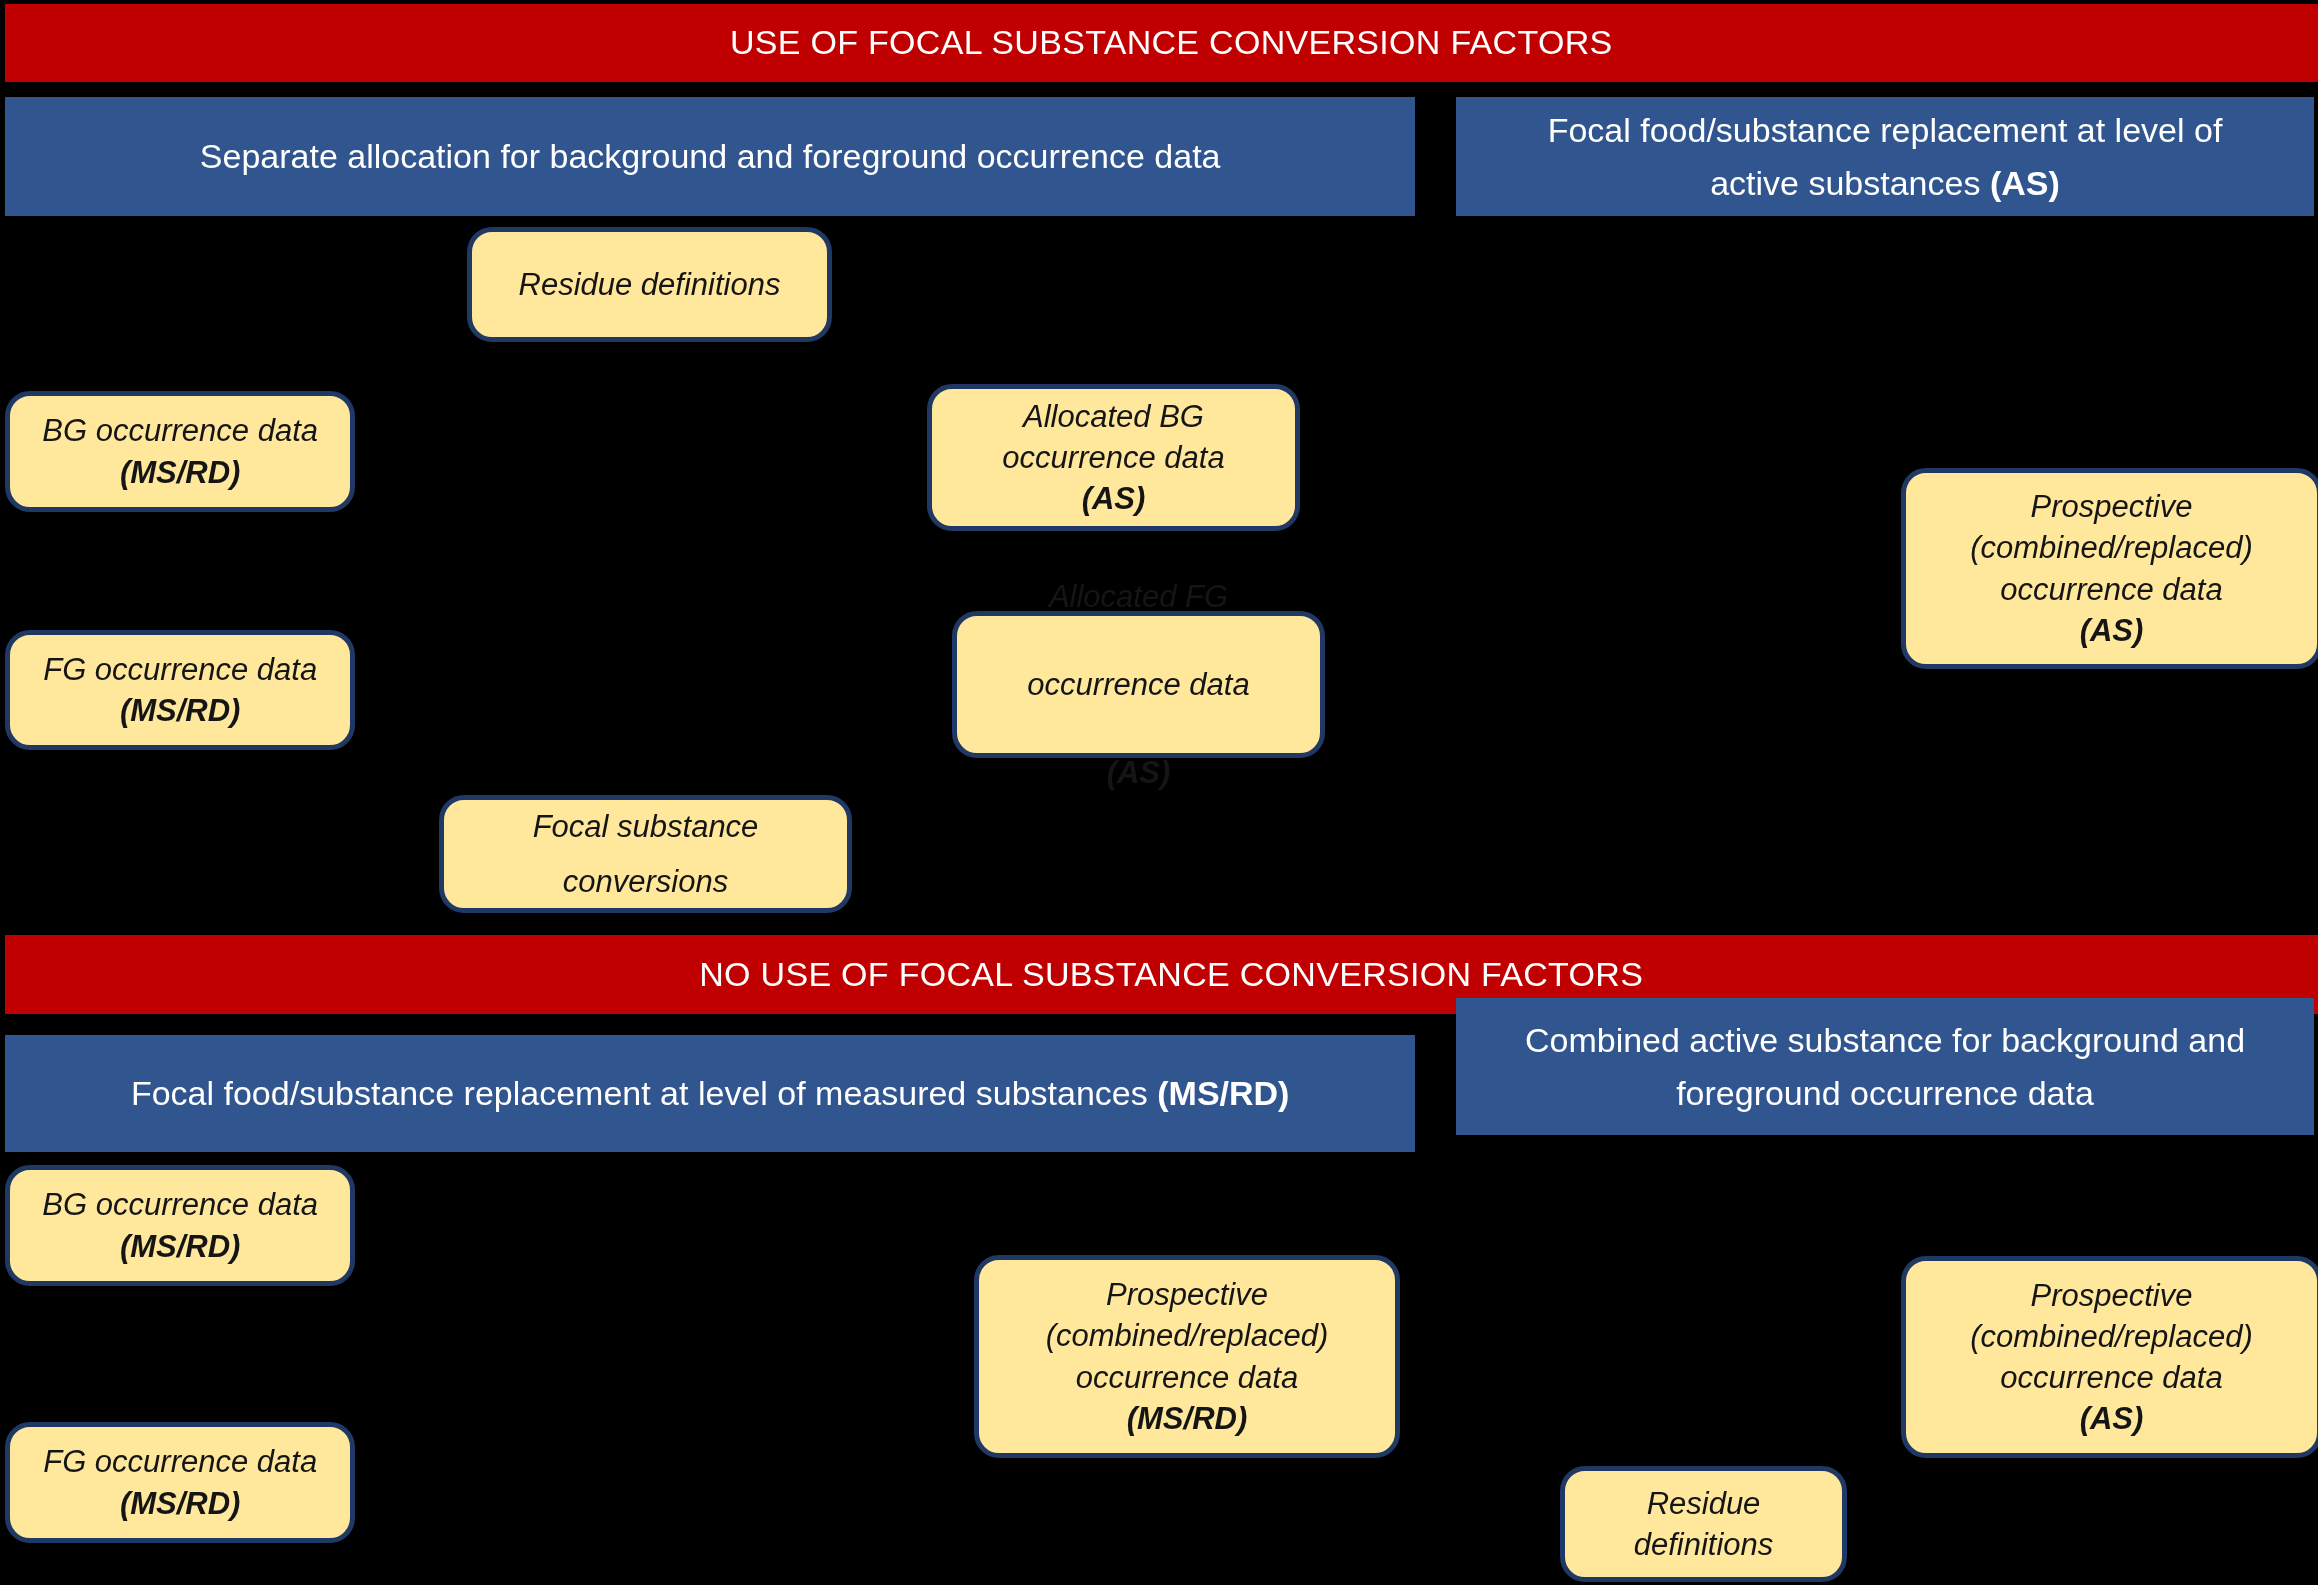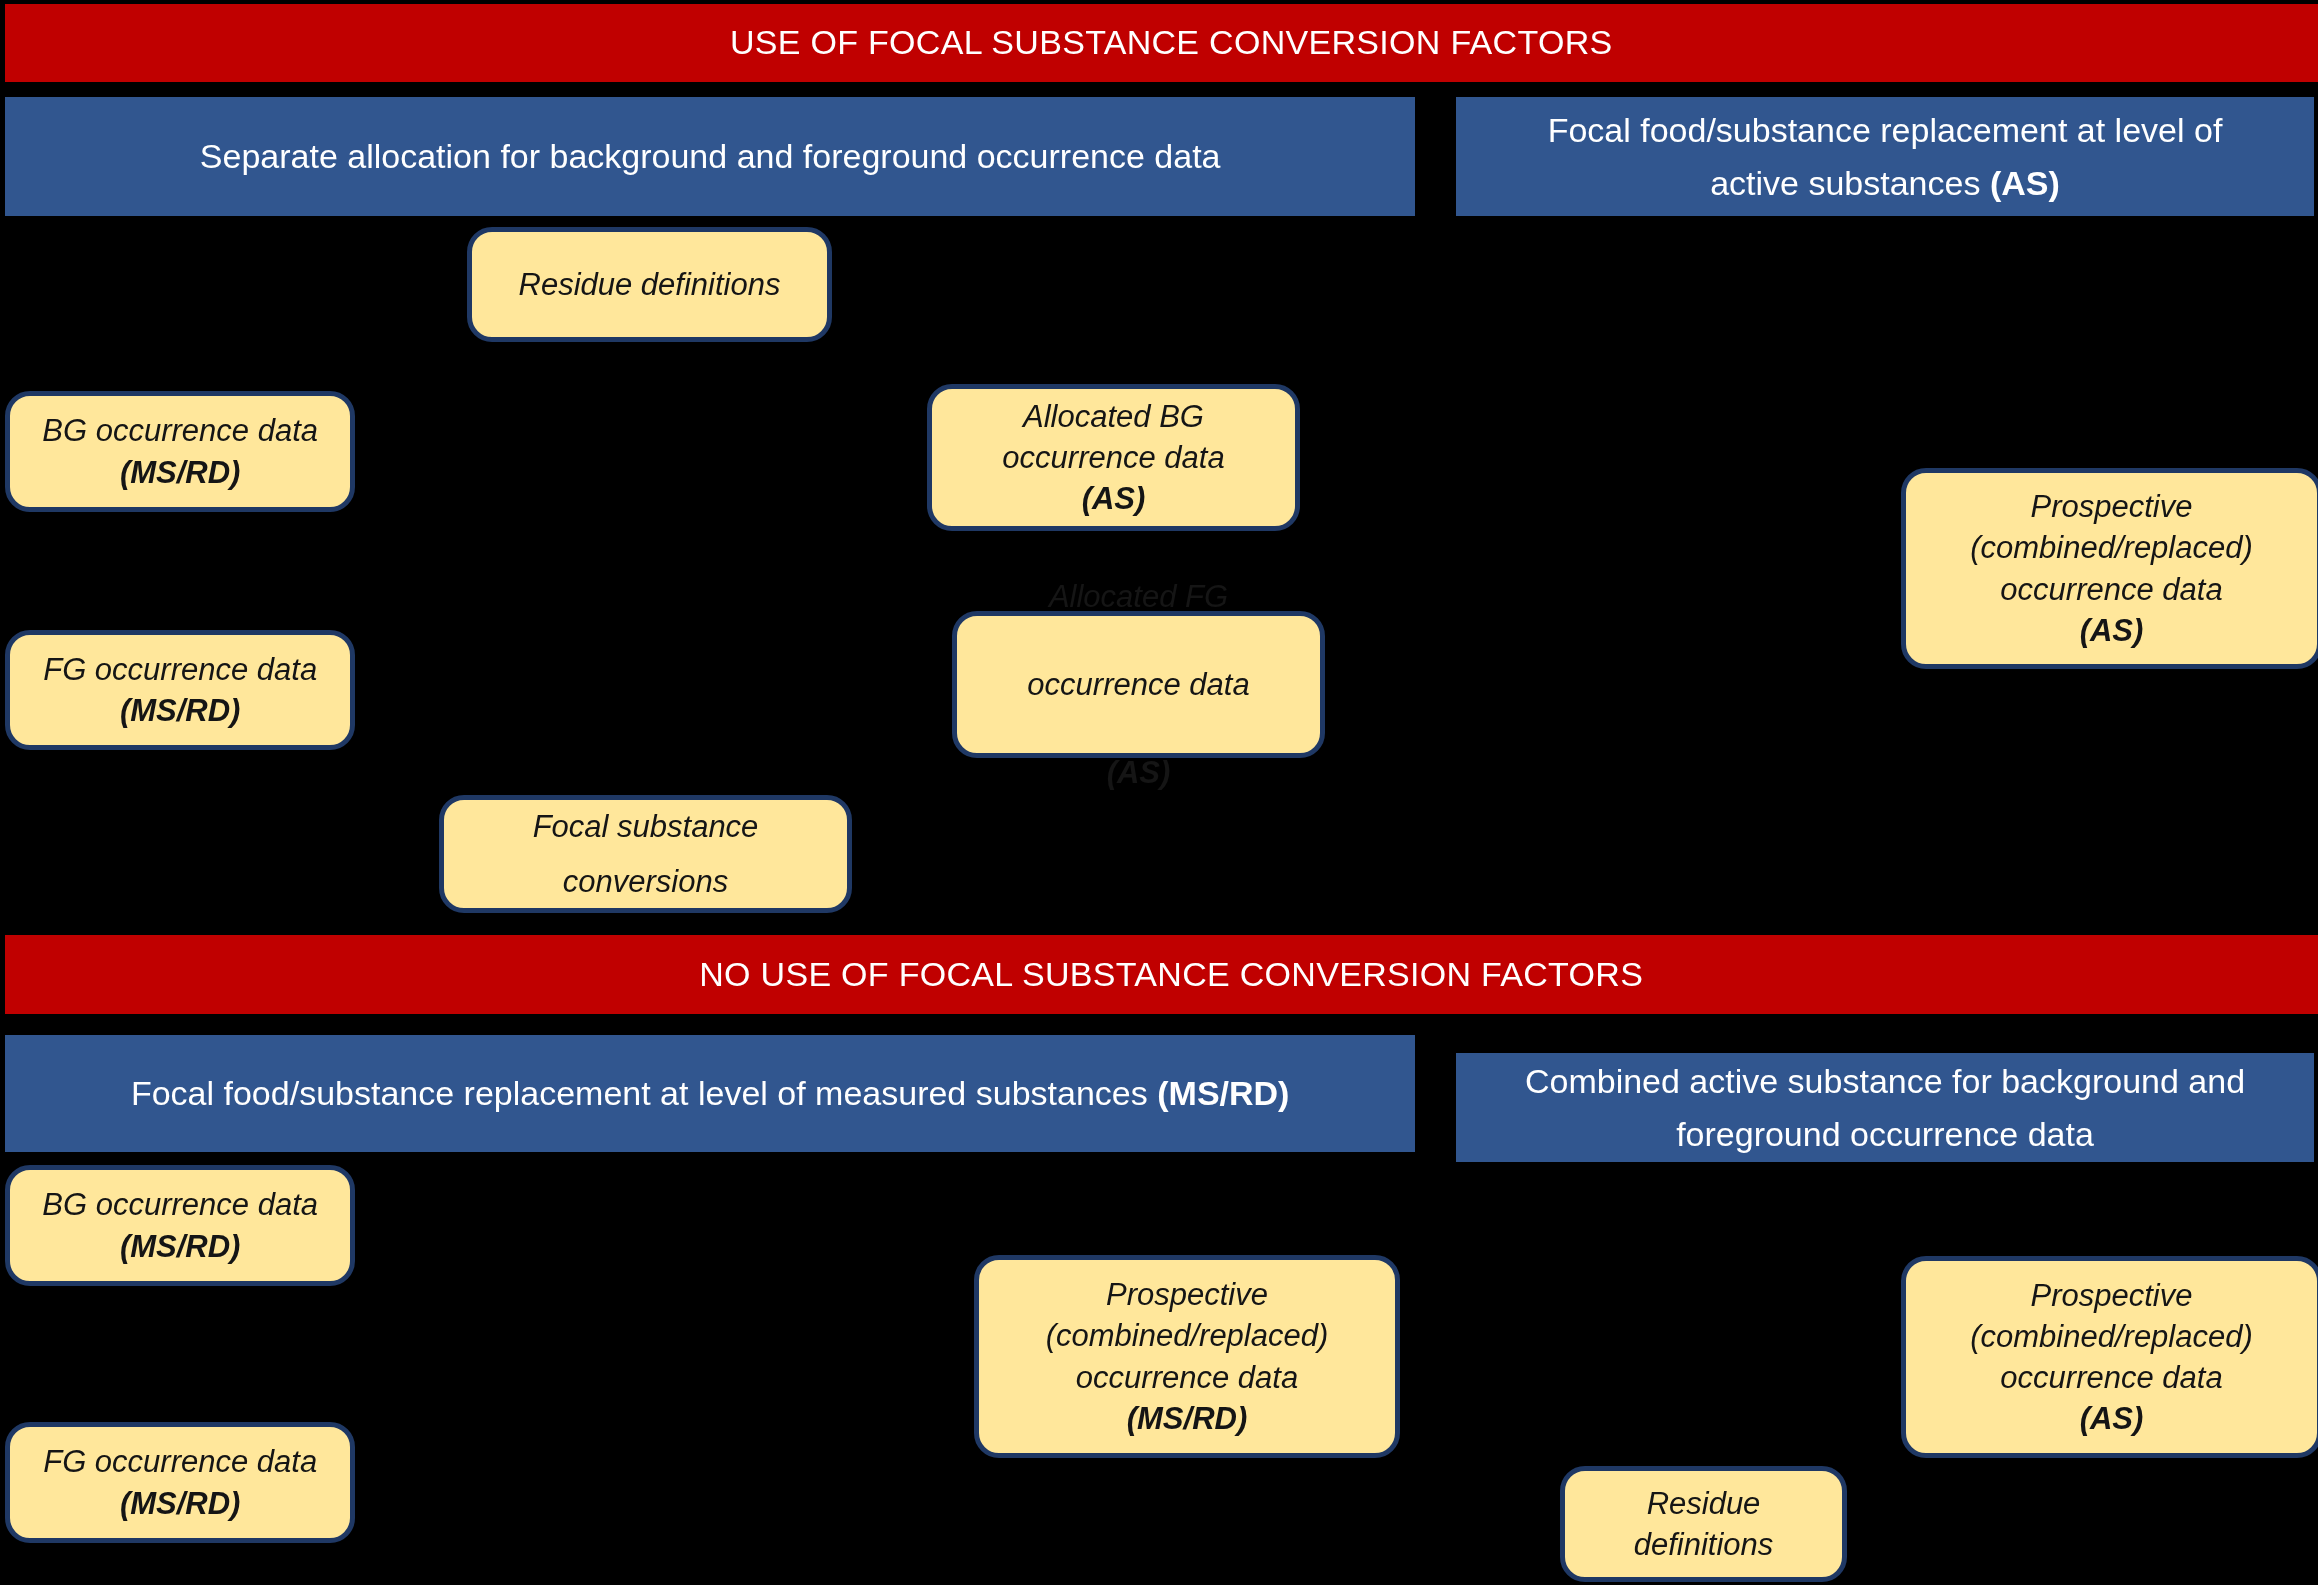--- a/index.html
+++ b/index.html
@@ -95,21 +95,21 @@
   </div>
 
   <div class="banner" style="top:935px;height:79px;">
     <span>NO USE OF FOCAL SUBSTANCE CONVERSION FACTORS</span>
   </div>
 
   <div class="bhead" style="left:5.2px;top:1035px;width:1410px;height:117px;">
     <span class="row"><span>Focal food/substance replacement at level of measured substances</span><strong class="bold-inline">(MS/RD)</strong></span>
   </div>
 
-  <div class="bhead" style="left:1456px;top:1053px;width:858px;height:109px;align-items:center;">
+  <div class="bhead" style="left:1456px;top:998px;width:858px;height:137px;align-items:center;">
     <span class="row">Combined active substance for background and</span>
     <span class="row">foreground occurrence data</span>
   </div>
 
   <div class="ybox" style="left:5.2px;top:1165px;width:340px;height:111px;">
     <span class="ln">BG occurrence data</span>
     <span class="ln bold">(MS/RD)</span>
   </div>
 
   <div class="ybox" style="left:974px;top:1255px;width:416px;height:193px;">

